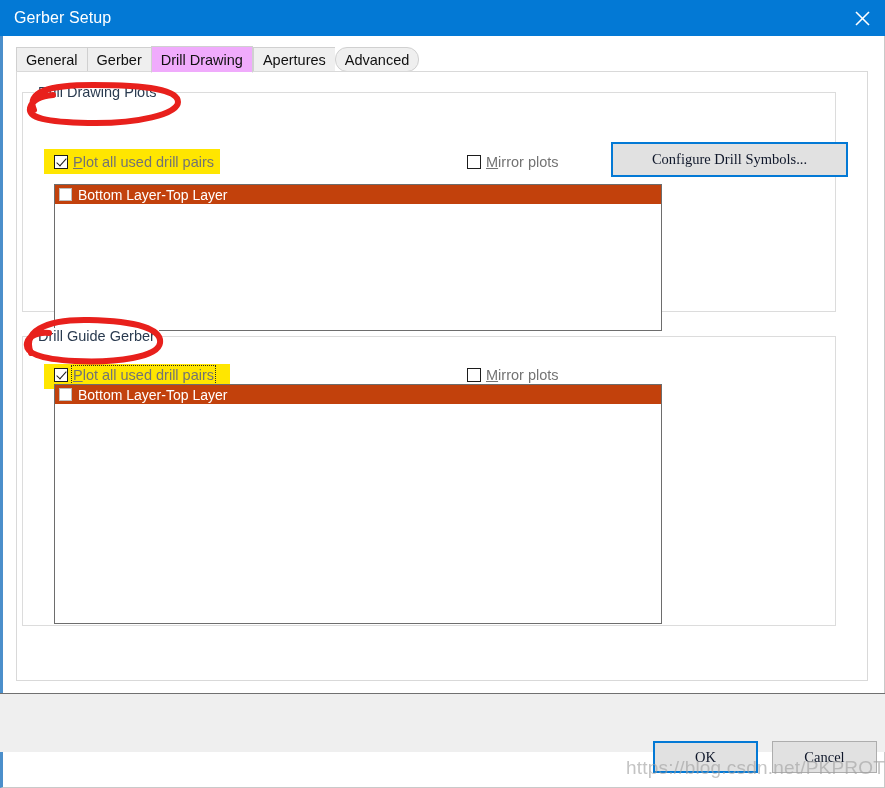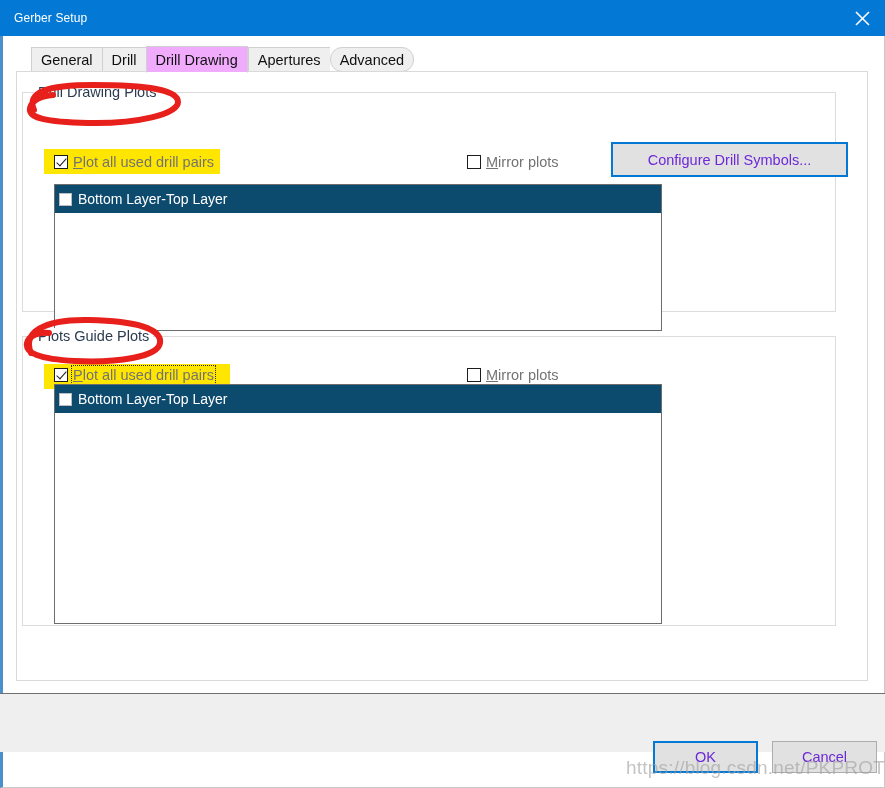--- a/index.html
+++ b/index.html
@@ -28,21 +28,21 @@
     left: 0; top: 0;
     width: 885px;
     height: 36px;
     background: #0379d5;
     display: flex;
     align-items: center;
     justify-content: space-between;
   }
   .title-text {
     color: #ffffff;
-    font-size: 12px;
+    font-size: 16px;
     padding-left: 14px;
     letter-spacing: 0.1px;
     user-select: none;
   }
   .close-btn {
     width: 46px;
     height: 36px;
     display: flex;
     align-items: center;
     justify-content: center;
@@ -59,21 +59,21 @@
     background: #ffffff;
     border-left: 3px solid #4b8fcb;
     border-right: 1px solid #c9c9c9;
     border-bottom: 1px solid #c9c9c9;
     box-sizing: border-box;
   }
 
   
   .tabstrip {
     position: absolute;
-    left: 28px;
+    left: 13px;
     top: 10px;
     height: 26px;
     display: flex;
     align-items: flex-end;
   }
   .tab {
     height: 25px;
     padding: 0 9px;
     display: flex;
     align-items: center;
@@ -192,22 +192,22 @@
 
   
   .listbox {
     position: absolute;
     background: #ffffff;
     border: 1px solid #6d6d6d;
     box-sizing: border-box;
     overflow: hidden;
   }
   .list-row {
-    height: 28px;
-    background: #0c4a6e;
+    height: 19px;
+    background: #c2410c;
     display: flex;
     align-items: center;
     padding-left: 4px;
     box-sizing: border-box;
     cursor: default;
     user-select: none;
   }
   .list-chk {
     width: 13px;
     height: 13px;
@@ -226,24 +226,25 @@
   
   .push-btn {
     position: absolute;
     background: #e1e1e1;
     border: 1px solid #adadad;
     box-sizing: border-box;
     display: flex;
     align-items: center;
     justify-content: center;
     font-size: 14.5px;
-    color: #6d28d9;
+    color: #0f172a;
     cursor: default;
     user-select: none;
     white-space: nowrap;
+    font-family: Liberation Serif, serif;
   }
   .push-btn.default {
     border: 2px solid #0379d5;
   }
 
   .btn-configure {
     left: 608px;
     top: 106px;
     width: 237px;
     height: 35px;
@@ -311,21 +312,21 @@
     </div>
   </div>
 
   <div class="body-area">
 
     <div class="tabstrip">
       <div class="tab">
         <span>General</span>
       </div>
       <div class="tab">
-        <span>Drill</span>
+        <span>Gerber</span>
       </div>
       <div class="tab active">
         <span>Drill Drawing</span>
       </div>
       <div class="tab">
         <span>Apertures</span>
       </div>
       <div class="tab">
         <span>Advanced</span>
       </div>
@@ -354,21 +355,21 @@
     </div>
 
     <div class="listbox" style="left:51px; top:148px; width:608px; height:147px;">
       <div class="list-row">
         <span class="list-chk"></span>
         <span class="list-label">Bottom Layer-Top Layer</span>
       </div>
     </div>
 
     <div class="groupbox group-drill-guide">
-      <div class="group-label">Plots Guide Plots</div>
+      <div class="group-label">Drill Guide Gerber</div>
     </div>
 
     <div class="marker" style="left:41px; top:328px; width:186px; height:25px;"></div>
 
     <div class="chk-row" style="left:51px; top:331px;">
       <span class="chk-box checked"></span>
       <span class="chk-label focus-ring"><u>P</u><span>lot all used drill pairs</span></span>
     </div>
 
     <div class="chk-row" style="left:464px; top:331px;">

